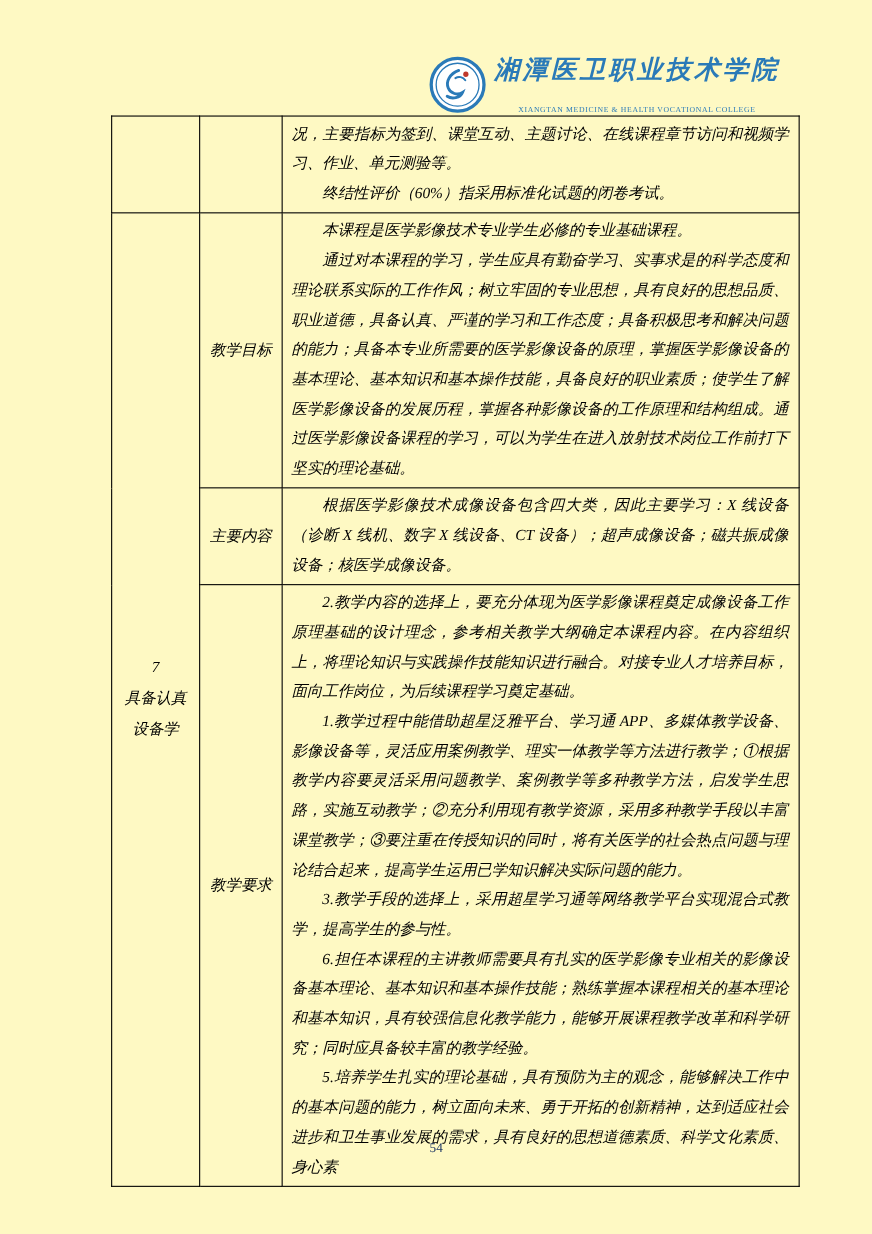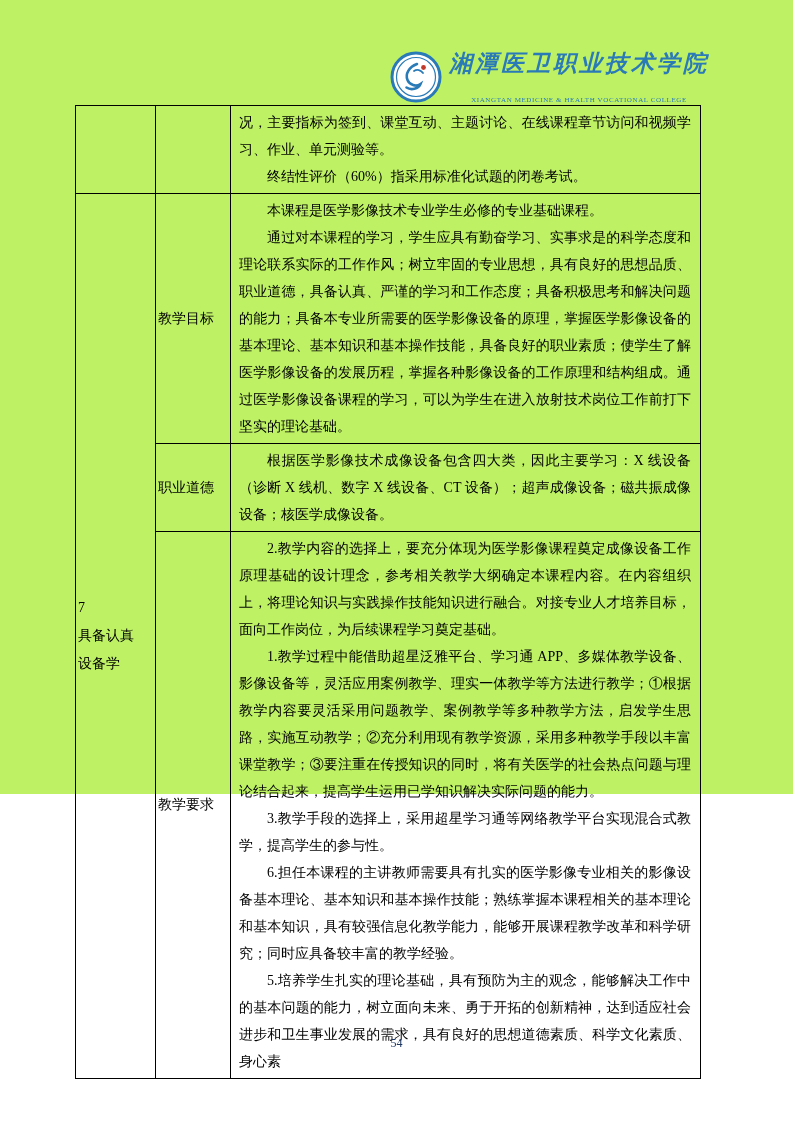--- a/index.html
+++ b/index.html
@@ -4,58 +4,58 @@
 <style>
   * { margin: 0; padding: 0; box-sizing: border-box; }
   html, body { background: #ffffff; }
   body {
     width: 793px; height: 1122px;
     font-family: "Liberation Serif", "DejaVu Serif", serif;
     color: #000;
     position: relative;
     overflow: hidden;
   }
-  .page { position: relative; width: 793px; height: 794px; background: #bef264; }
+  .page { position: relative; width: 793px; height: 1122px; background: #fef9c3; }
 
   
   .logo {
     position: absolute; top: 50px; right: 84px;
     display: flex; align-items: center; gap: 7px;
   }
   .emblem { width: 52px; height: 52px; flex: 0 0 auto; }
   .logo-text { display: flex; flex-direction: column; align-items: center; }
   .logo-zh {
     font-size: 23px; font-weight: bold; color: #2a7ab8;
     letter-spacing: 3px; white-space: nowrap; line-height: 1.2;
     font-style: italic;
   }
   .logo-en {
     font-size: 7px; color: #2a7ab8; letter-spacing: 0.6px;
     white-space: nowrap; margin-top: 18px;
   }
 
   
   .doc-table {
-    position: absolute; top: 105px; left: 75px; width: 625px;
-    border-collapse: collapse; table-layout: fixed;
+    position: absolute; top: 105px; left: 101px; width: 625px;
+    border-collapse: collapse; table-layout: fixed; font-style: italic;
   }
   .doc-table td { border: 1px solid #000; vertical-align: middle; }
   .col-num   { width: 80px; }
   .col-label { width: 75px; }
   .col-body  { width: 470px; }
 
   td.content-cell { vertical-align: top; padding: 3px 9px 3px 8px; }
   .content-cell p {
     font-size: 14px; line-height: 27px;
     text-align: justify; text-justify: inter-ideograph;
     word-break: break-all;
   }
   .content-cell p.indent { text-indent: 2em; }
 
-  td.center-cell { text-align: left; font-size: 14px; padding: 2px; }
+  td.center-cell { text-align: center; font-size: 14px; padding: 2px; }
   .course-cell div { line-height: 28px; font-size: 14px; }
 
   
   .footer {
     position: absolute; top: 1036px; left: 0; width: 100%;
     text-align: center; font-size: 12px; color: #1f3864;
   }
 </style>
 </head>
 <body>
@@ -100,21 +100,21 @@
         <div>设备学</div>
       </td>
       <td class="center-cell">教学目标</td>
       <td class="content-cell">
         <p class="indent">本课程是医学影像技术专业学生必修的专业基础课程。</p>
         <p class="indent">通过对本课程的学习，学生应具有勤奋学习、实事求是的科学态度和理论联系实际的工作作风；树立牢固的专业思想，具有良好的思想品质、职业道德，具备认真、严谨的学习和工作态度；具备积极思考和解决问题的能力；具备本专业所需要的医学影像设备的原理，掌握医学影像设备的基本理论、基本知识和基本操作技能，具备良好的职业素质；使学生了解医学影像设备的发展历程，掌握各种影像设备的工作原理和结构组成。通过医学影像设备课程的学习，可以为学生在进入放射技术岗位工作前打下坚实的理论基础。</p>
       </td>
     </tr>
 
     <tr>
-      <td class="center-cell" style="height:76px;">职业道德</td>
+      <td class="center-cell" style="height:76px;">主要内容</td>
       <td class="content-cell">
         <p class="indent">根据医学影像技术成像设备包含四大类，因此主要学习：X 线设备（诊断 X 线机、数字 X 线设备、CT 设备）；超声成像设备；磁共振成像设备；核医学成像设备。</p>
       </td>
     </tr>
 
     <tr>
       <td class="center-cell" style="height:525px;">教学要求</td>
       <td class="content-cell">
         <p class="indent">2.教学内容的选择上，要充分体现为医学影像课程奠定成像设备工作原理基础的设计理念，参考相关教学大纲确定本课程内容。在内容组织上，将理论知识与实践操作技能知识进行融合。对接专业人才培养目标，面向工作岗位，为后续课程学习奠定基础。</p>
         <p class="indent">1.教学过程中能借助超星泛雅平台、学习通 APP、多媒体教学设备、影像设备等，灵活应用案例教学、理实一体教学等方法进行教学；①根据教学内容要灵活采用问题教学、案例教学等多种教学方法，启发学生思路，实施互动教学；②充分利用现有教学资源，采用多种教学手段以丰富课堂教学；③要注重在传授知识的同时，将有关医学的社会热点问题与理论结合起来，提高学生运用已学知识解决实际问题的能力。</p>

